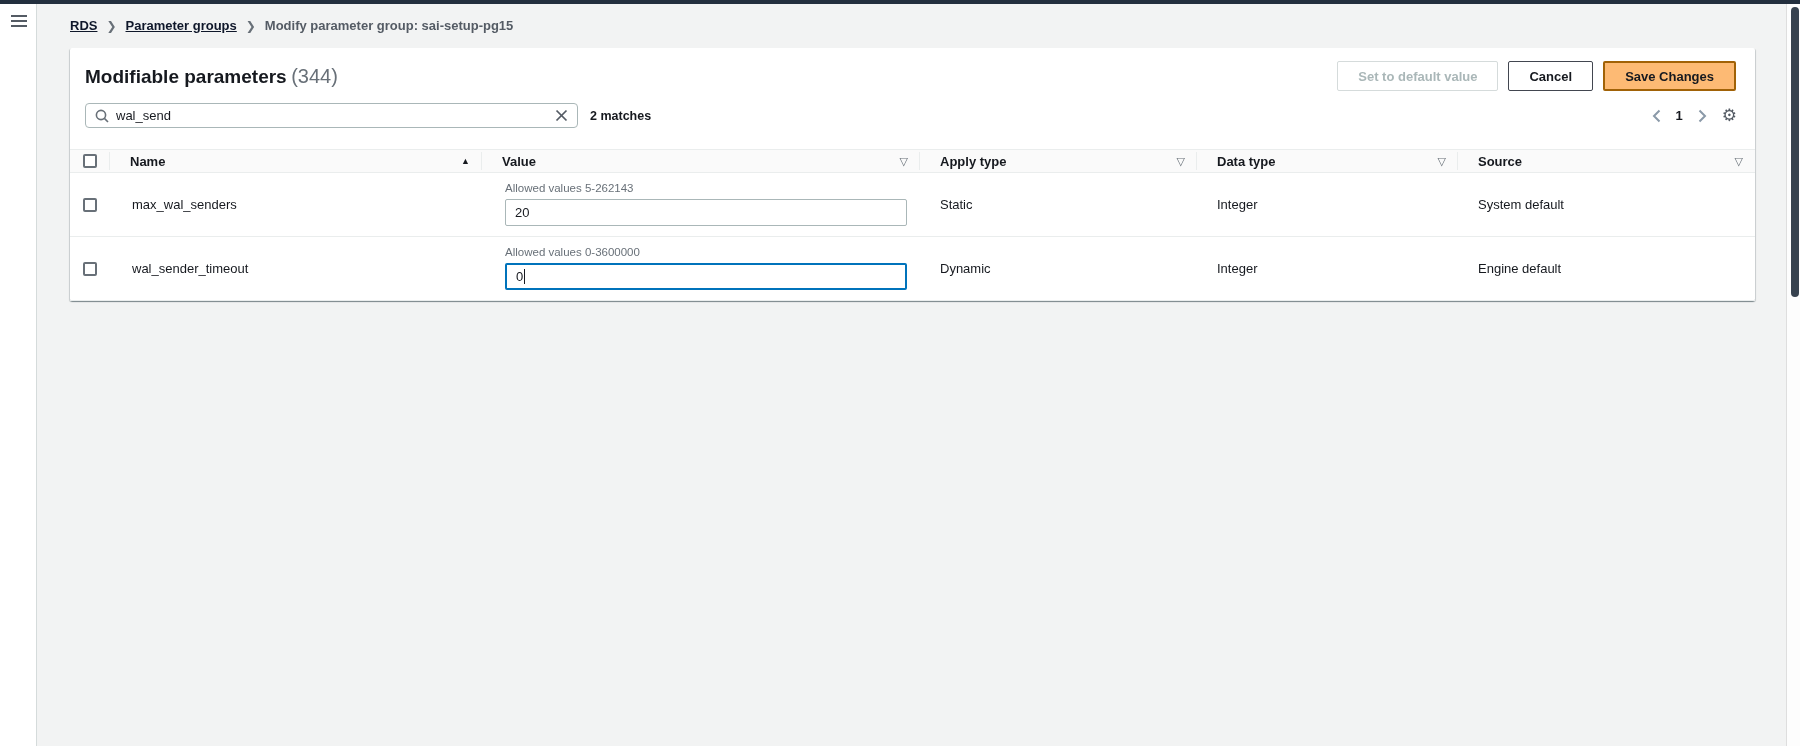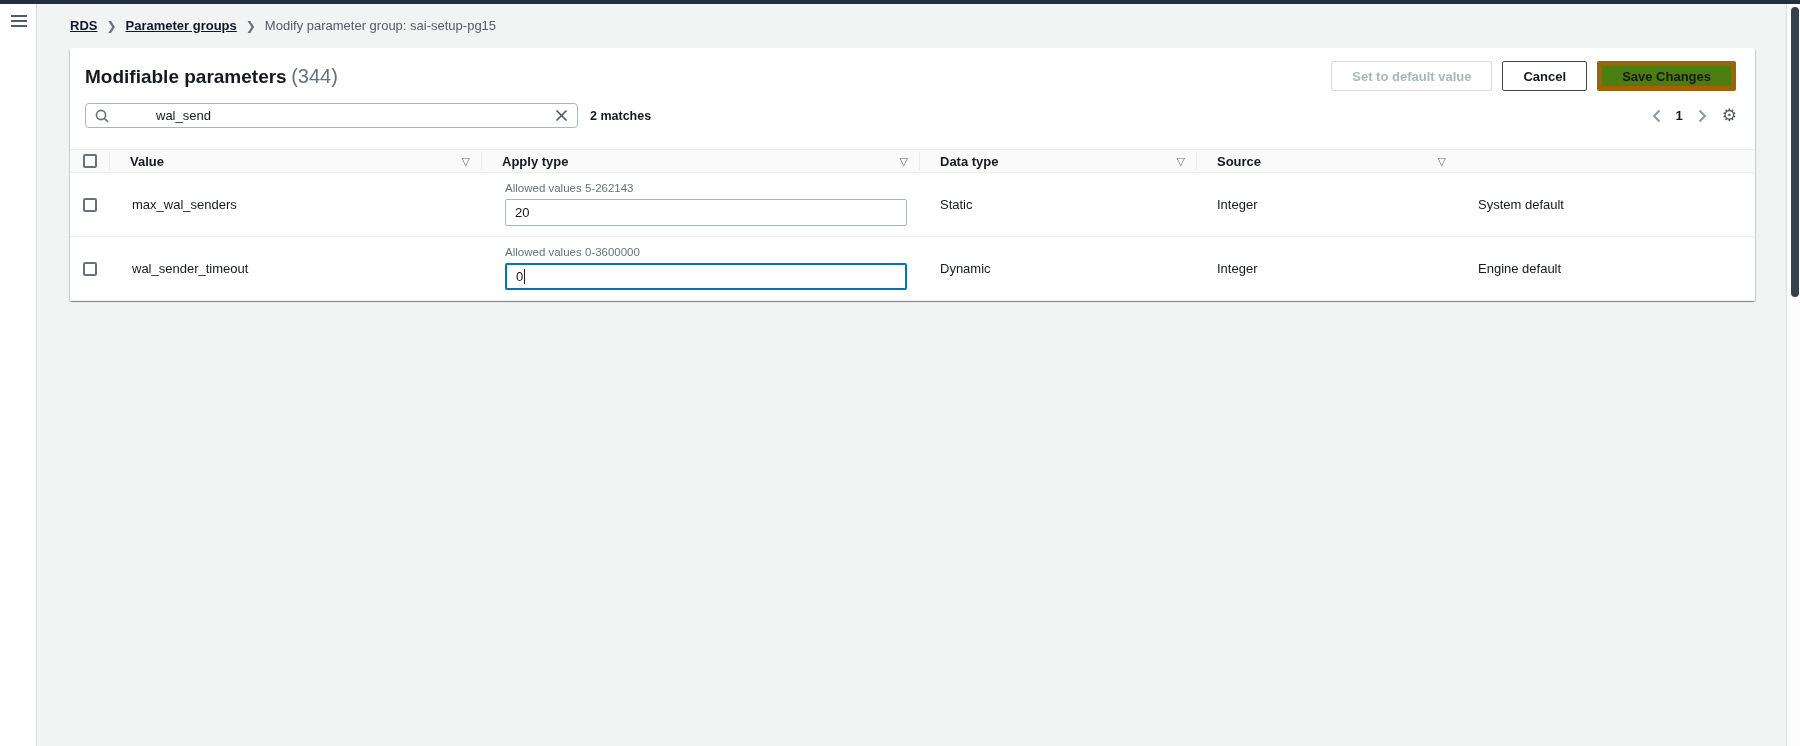--- a/index.html
+++ b/index.html
@@ -17,38 +17,38 @@
   
   .scrollbar-track { position:absolute; top:4px; right:0; width:14px; height:742px; background:#fdfdfd; border-left:1px solid #dedede; z-index:3; }
   .scrollbar-thumb { position:absolute; top:3px; right:1px; width:8px; height:290px; background:#37424f; border-radius:4px; }
 
   .main { position:absolute; top:4px; left:37px; right:14px; bottom:0; background:#f2f3f3; }
 
   
   .breadcrumb { position:absolute; top:14px; left:33px; display:flex; align-items:center; gap:9px; font-size:13px; }
   .crumb-link { color:#0f172a; text-decoration:underline; font-weight:700; cursor:pointer; }
   .crumb-sep { color:#687078; font-size:12px; font-weight:400; }
-  .crumb-current { color:#545b64; font-weight:400; }
+  .crumb-current { color:#545b64; font-weight:700; }
 
   
   .panel { position:absolute; top:44px; left:33px; width:1685px; background:#ffffff; border-radius:2px;
            box-shadow:0 1px 1px 0 rgba(0,28,36,.3), 1px 1px 1px 0 rgba(0,28,36,.15), -1px 1px 1px 0 rgba(0,28,36,.15); }
 
   .panel-header { display:flex; align-items:center; justify-content:space-between; padding:13px 19px 0 15px; }
   .panel-title { font-size:19px; font-weight:700; }
   .panel-count { font-size:20px; font-weight:400; color:#687078; }
   .header-buttons { display:flex; gap:10px; }
   .btn { height:30px; padding:0 20px; font-size:13px; font-weight:700; font-family:"Liberation Sans",sans-serif; border-radius:2px; cursor:pointer; white-space:nowrap; }
   .btn-disabled { background:#ffffff; border:1px solid #d5dbdb; color:#aab7b8; cursor:default; }
   .btn-normal { background:#ffffff; border:1px solid #424650; color:#16191f; }
-  .btn-primary { background:#4d7c0f; border:5px solid #a16207; color:#16191f; }
+  .btn-primary { background:#fdba74; border:2px solid #a16207; color:#16191f; }
 
   
   .filter-row { display:flex; align-items:center; margin-top:12px; padding:0 18px 0 15px; }
-  .search-box { width:493px; height:25px; border:1px solid #aab7b8; border-radius:4px; background:#fff; display:flex; align-items:center; padding:0 9px;gap:40px; }
+  .search-box { width:493px; height:25px; border:1px solid #aab7b8; border-radius:4px; background:#fff; display:flex; align-items:center; padding:0 9px; }
   .search-box .sicon { flex:0 0 auto; display:flex; }
   .search-text { flex:1 1 auto; font-size:13px; color:#16191f; margin-left:7px; }
   .clear-x { flex:0 0 auto; display:flex; cursor:pointer; }
   .matches { margin-left:12px; font-size:12.5px; font-weight:600; color:#16191f; }
   .pager { margin-left:auto; display:flex; align-items:center; gap:15px; }
   .pg-arrow { display:flex; cursor:pointer; }
   .pg-num { font-size:13px; font-weight:700; color:#16191f; cursor:pointer; }
   .gear { font-size:17px; color:#545b64; cursor:pointer; line-height:1; font-family:"DejaVu Sans",sans-serif; }
 
   
@@ -148,20 +148,25 @@
     </div>
 
     <div class="ptable">
 
       <div class="trow thead">
         <div class="th th-check">
           <span class="checkbox"></span>
           <span class="divider"></span>
         </div>
         <div class="th">
+          <span>Name</span>
+          <span class="sort-asc">▲</span>
+          <span class="divider"></span>
+        </div>
+        <div class="th">
           <span>Value</span>
           <span class="filter-tri">▽</span>
           <span class="divider"></span>
         </div>
         <div class="th">
           <span>Apply type</span>
           <span class="filter-tri">▽</span>
           <span class="divider"></span>
         </div>
         <div class="th">

